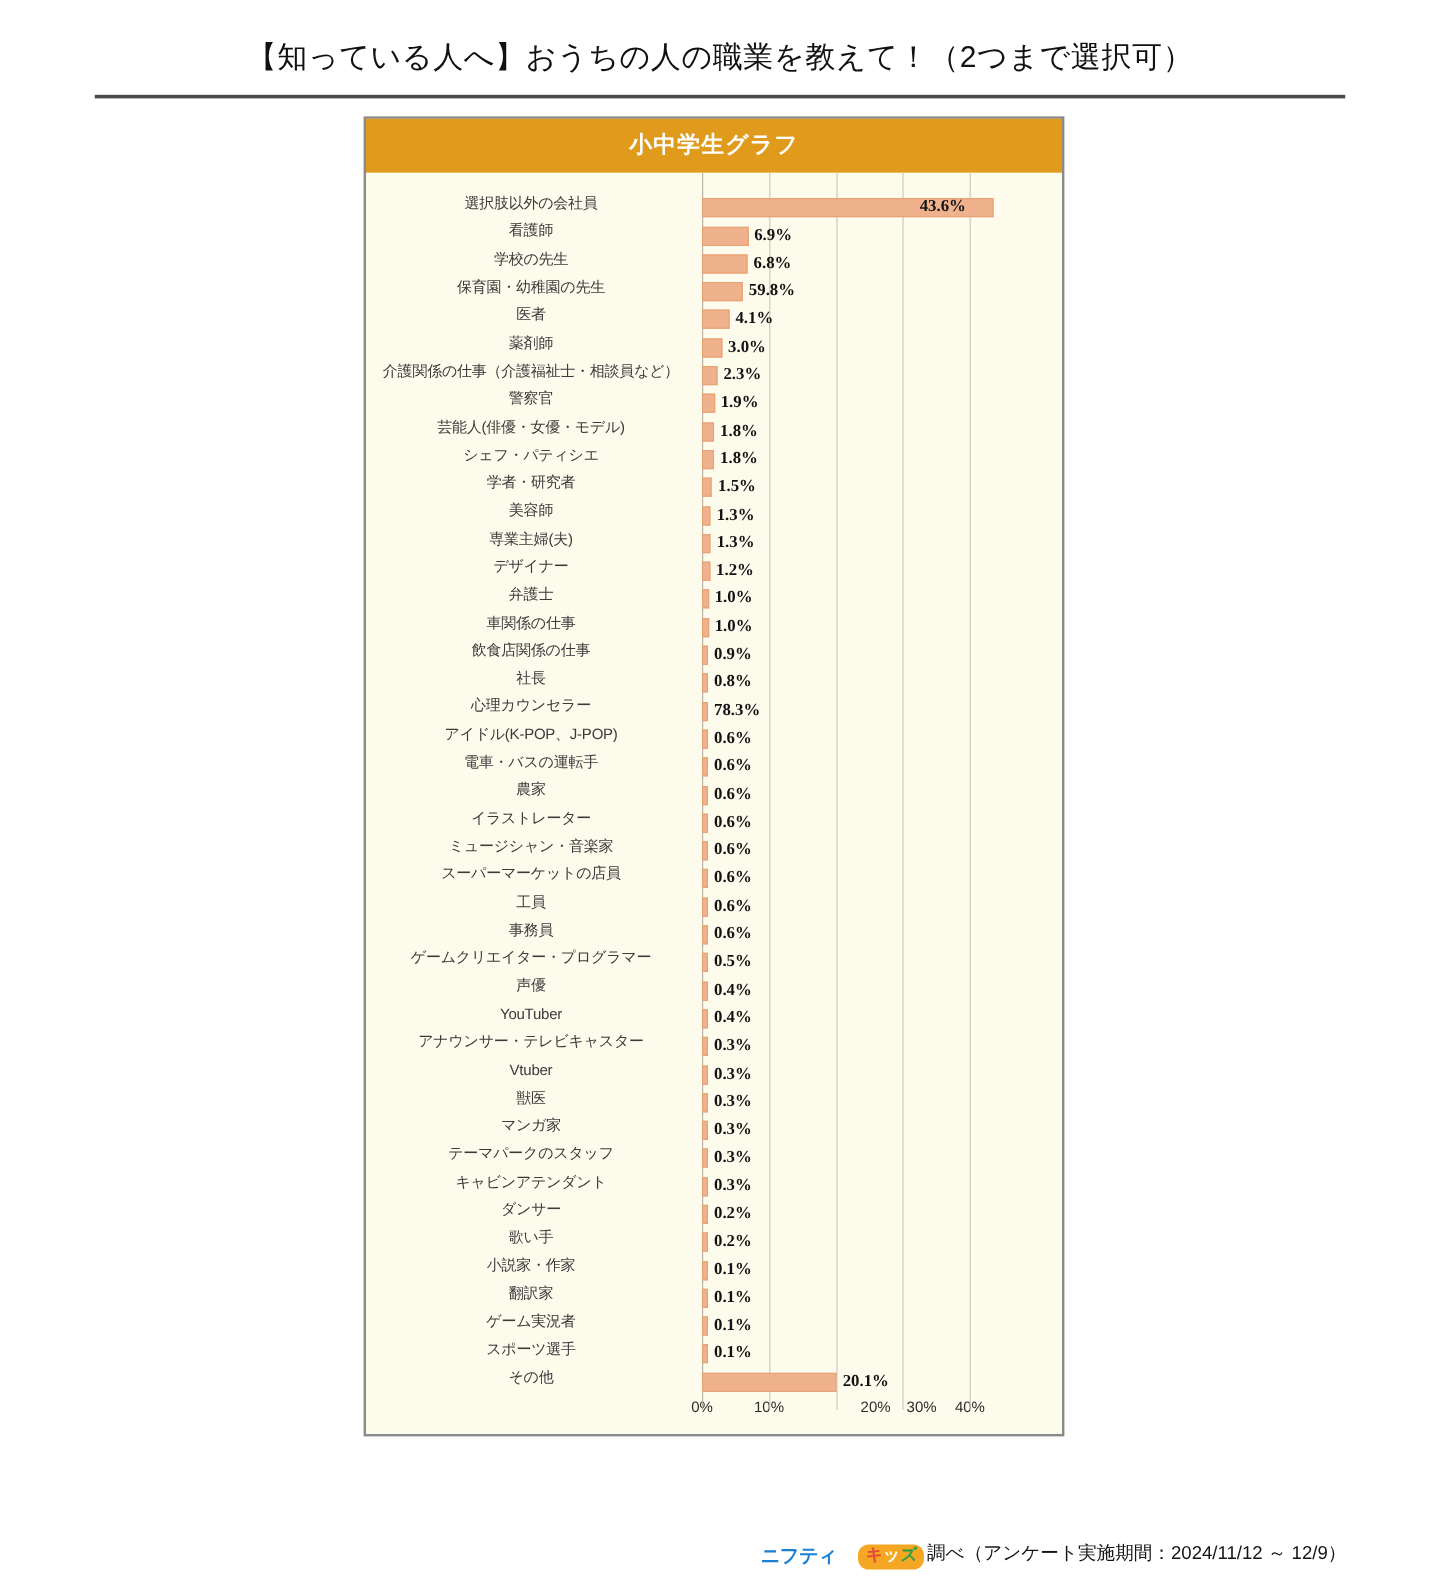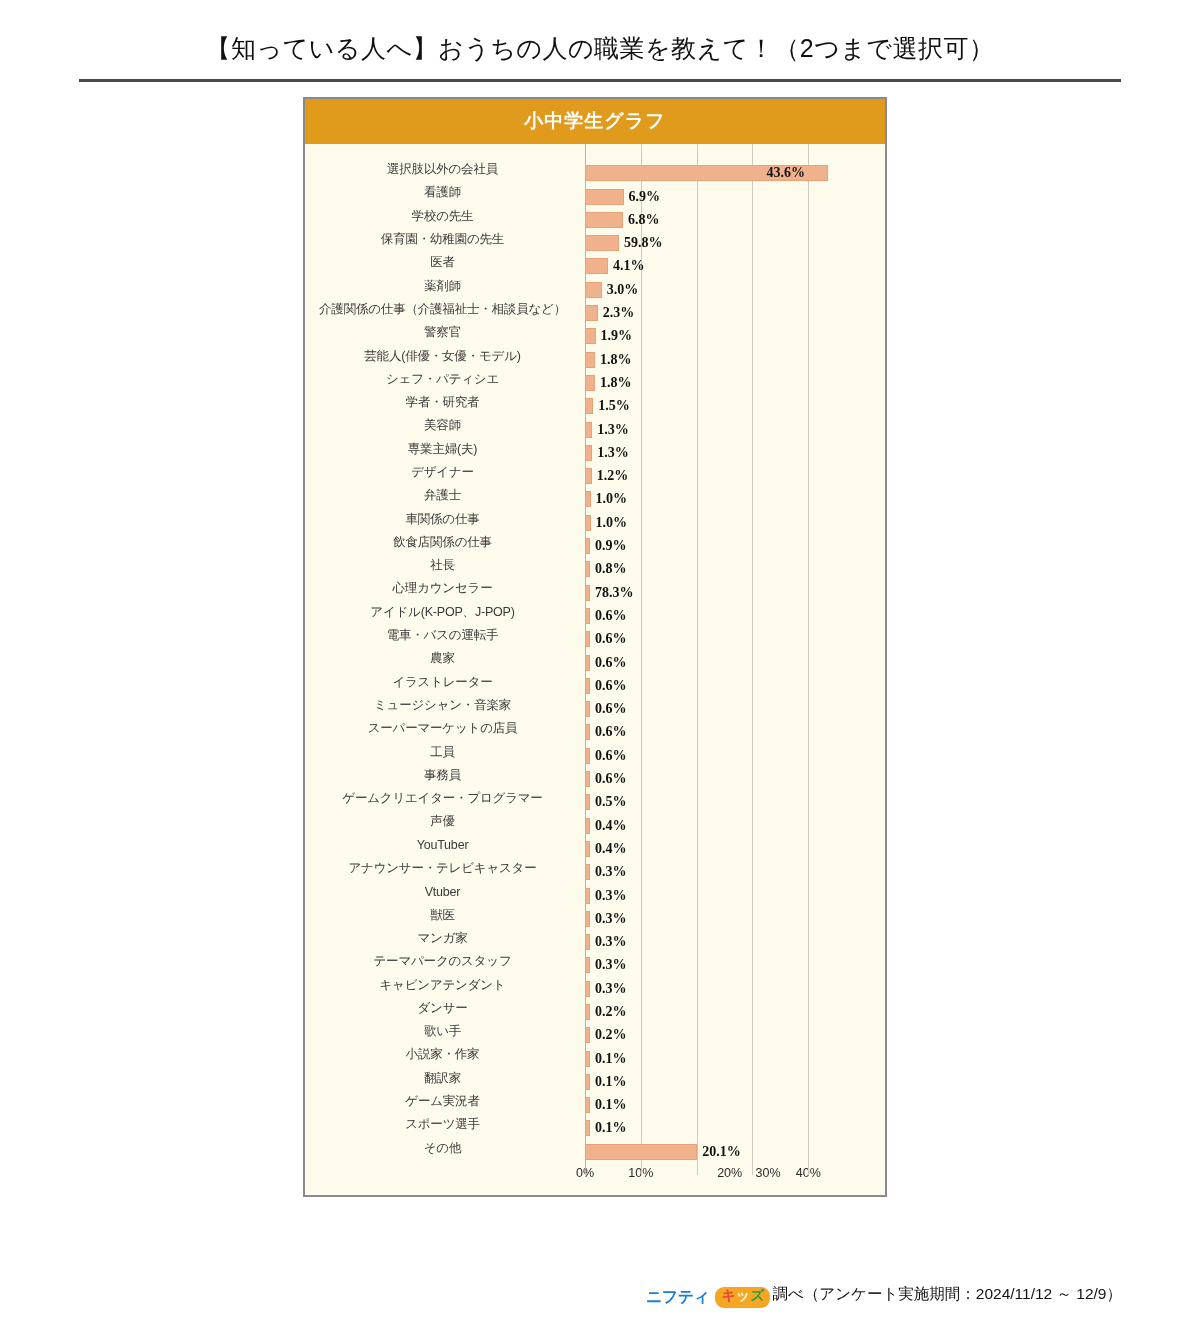--- a/index.html
+++ b/index.html
@@ -162,21 +162,21 @@
   .logo-nifty {
     color: #1b7fd4;
     font-weight: bold;
     font-size: 16px;
     letter-spacing: -0.5px;
   }
   .logo-kids {
     background: #f5a623;
     border-radius: 9px;
     padding: 1px 6px 2px 6px;
-    margin-left: 6px;
+    margin-left: 18px;
     font-weight: bold;
     font-size: 14px;
     letter-spacing: 0px;
     line-height: 1;
   }
   .k1 { color: #e8453c; }
   .k2 { color: #ffffff; }
   .k3 { color: #2f9e44; }
 </style>
 </head>

